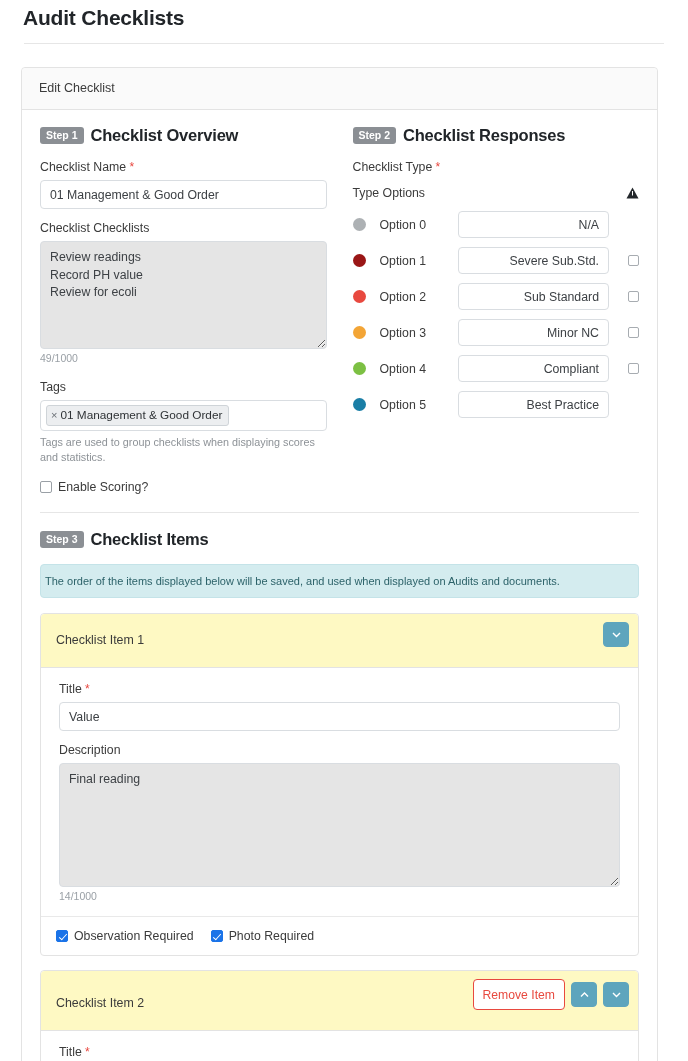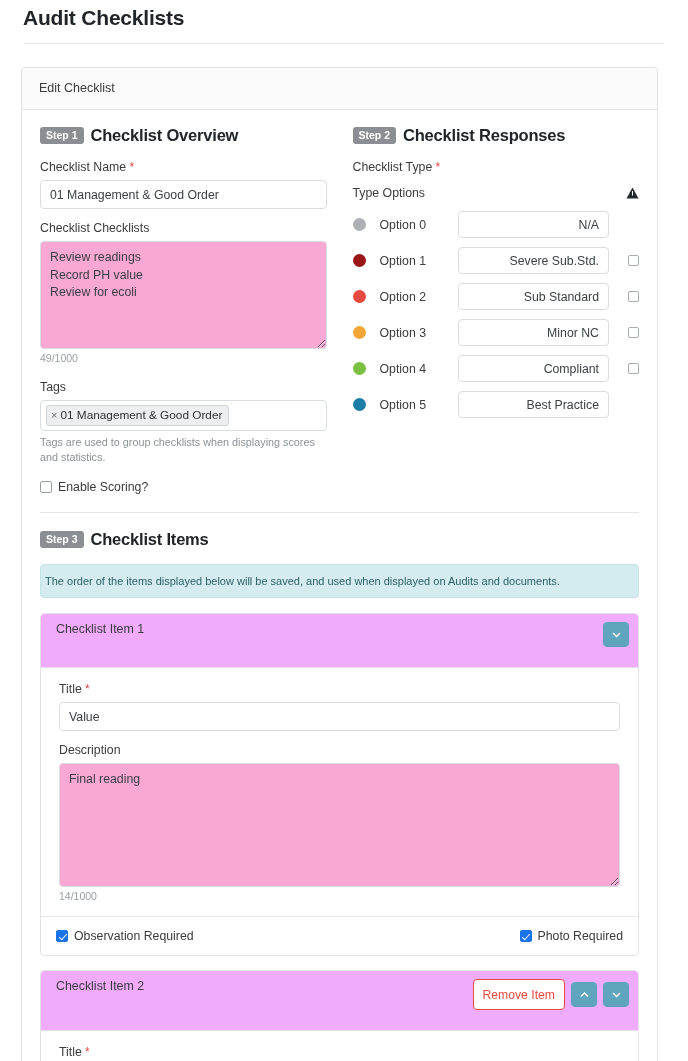--- a/index.html
+++ b/index.html
@@ -90,21 +90,21 @@
     font-family: "Liberation Sans", sans-serif;
     font-size: 12.3px;
     color: #3d4145;
     padding: 0 9px;
     outline: none;
   }
   .ta {
     width: 100%;
     border: 1px solid #d9dde1;
     border-radius: 4px;
-    background: #f9a8d4;
+    background: #e5e5e5;
     font-family: "Liberation Sans", sans-serif;
     font-size: 12.3px;
     color: #3d4145;
     padding: 7px 9px;
     resize: vertical;
     outline: none;
     line-height: 17.5px;
     display: block;
   }
   .counter {
@@ -263,26 +263,26 @@
   }
 
   
   .item {
     border: 1px solid #e3e3e3;
     border-radius: 4px;
     margin-bottom: 14px;
     background: #fff;
   }
   .item-head {
-    background: #f0abfc;
+    background: #fef9c3;
     border-bottom: 1px solid #e3e3e3;
     border-radius: 4px 4px 0 0;
     padding: 8px 9px 20px 15px;
     display: flex;
-    align-items: flex-start;
+    align-items: flex-end;
     justify-content: space-between;
     min-height: 40px;
   }
   .item-head .nm { font-size: 12.4px; color: #3b3b3b; }
   .item-actions { display: flex; align-items: center; gap: 6px; }
   .btn-blue {
     width: 26px; height: 25px;
     background: #5ea5bd;
     border: 1px solid #5ea5bd;
     border-radius: 4px;
@@ -303,21 +303,20 @@
     cursor: pointer;
     white-space: nowrap;
   }
   .item-body { padding: 14px 18px 2px 18px; }
   .item-footer {
     border-top: 1px solid #e9e9e9;
     padding: 12px 15px;
     display: flex;
     align-items: center;
     gap: 17px;
-    justify-content: space-between;
   }
   .item-footer .cbrow { margin-top: 0; }
 </style>
 </head>
 <body>
 
 <div class="page">
 
   <div class="page-title">Audit Checklists</div>
   <div class="title-rule"></div>

